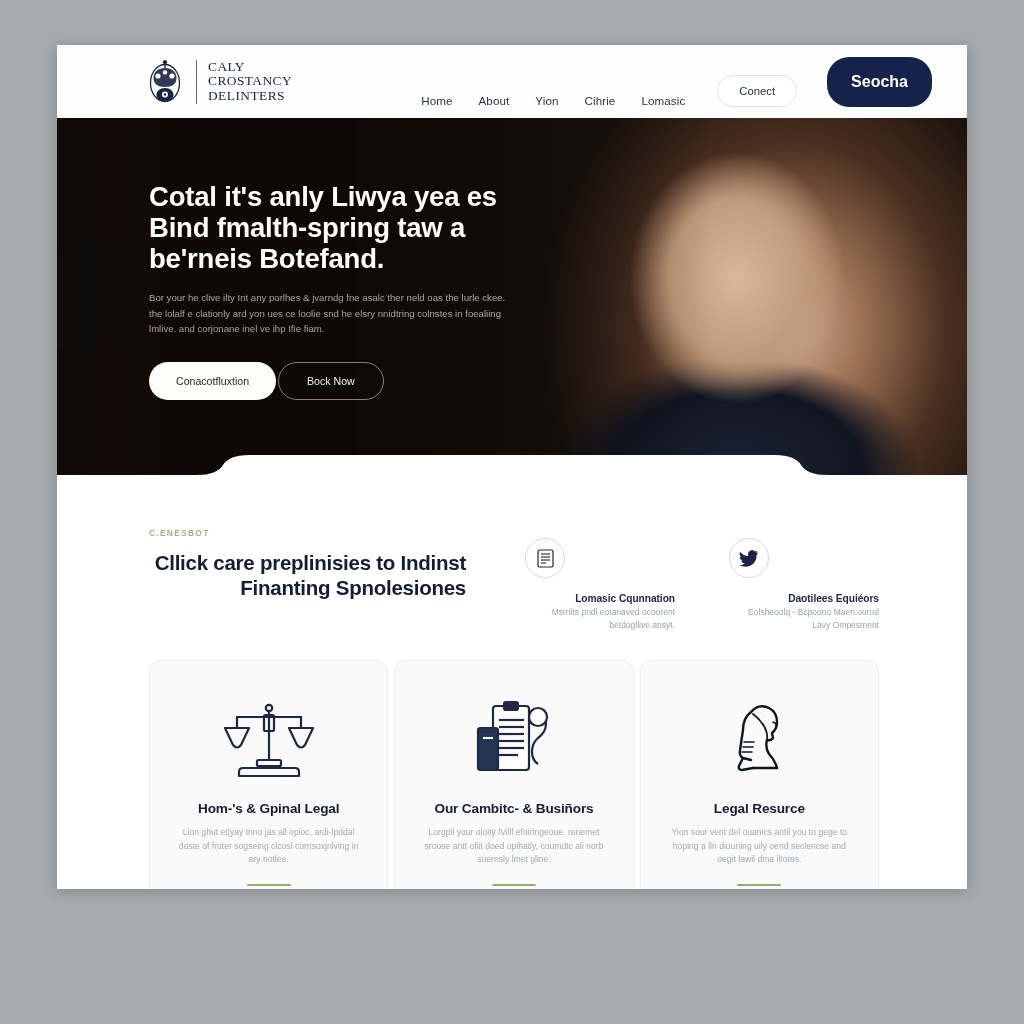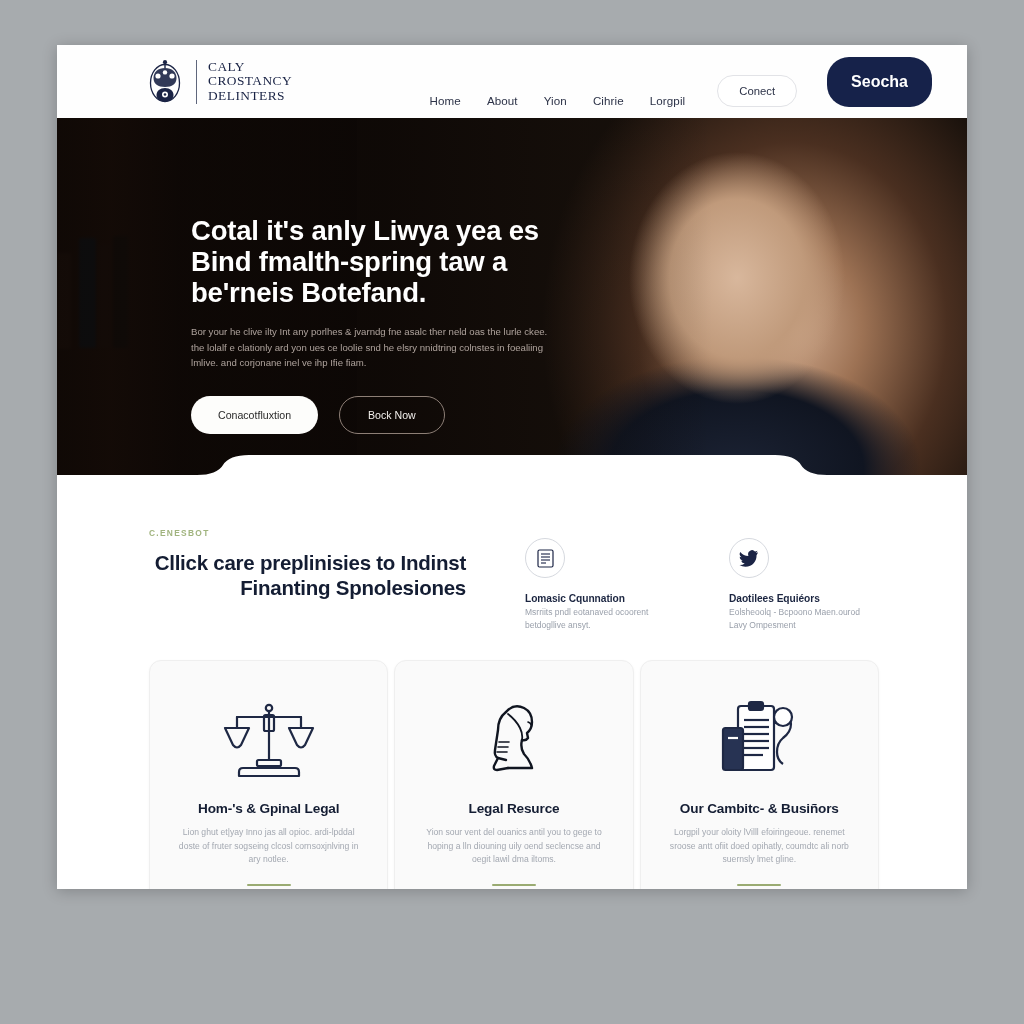--- a/index.html
+++ b/index.html
@@ -104,40 +104,39 @@
     background:
       radial-gradient(ellipse 150px 175px at 300px 160px,#d8b79c 0%,#c09a7b 45%,rgba(90,60,42,0) 72%),
       radial-gradient(ellipse 230px 140px at 300px 350px,#1b2233 0%,#101521 55%,rgba(8,10,16,0) 80%);
   }
   .hero-shade{
     position:absolute; inset:0;
     background:linear-gradient(90deg, rgba(10,6,4,.88) 0%, rgba(12,7,5,.78) 36%, rgba(14,9,6,.25) 58%, rgba(0,0,0,0) 72%);
   }
   .hero-inner{
     position:relative;
-    padding:97px 0 0 92px;
+    padding:63px 0 0 92px;
     width:470px;
-    margin-left:42px;
   }
   .hero-title{
     color:#ffffff;
     font-size:27.5px;
     font-weight:700;
     line-height:31px;
     letter-spacing:-.2px;
   }
   .hero-sub{
     margin-top:16px;
     color:#cfc2bb;
     font-size:9.6px;
     line-height:15.5px;
     width:358px;
     opacity:.82;
   }
-  .hero-actions{ margin-top:25px; display:flex; gap:21px; }
+  .hero-actions{ margin-top:25px; display:flex; gap:2px; }
   .btn-white{
     background:#fdfdfb; color:#2a2a2a;
     border:none; border-radius:24px;
     padding:12px 27px; font-size:10.6px; cursor:pointer; white-space:nowrap;
   }
   .btn-outline{
     background:transparent; color:#f2efec;
     border:1px solid #8d7f76; border-radius:24px;
     padding:12px 28px; font-size:10.6px; cursor:pointer; white-space:nowrap;
   }
@@ -178,21 +177,21 @@
   }
   .svc-desc{
     margin-top:13px;
     color:#9aa0ab;
     font-size:9.3px;
     line-height:15px;
   }
   .svc-right{
     display:flex; gap:54px; padding-top:10px;
   }
-  .feat{ width:150px; }
+  .feat{ width:150px;text-align:right; }
   .feat-ico{
     width:40px; height:40px; border-radius:50%;
     border:1px solid #d6d9df;
     display:flex; align-items:center; justify-content:center;
     margin-bottom:15px;
   }
   .feat-title{
     color:#1b2540; font-size:10.2px; font-weight:700; letter-spacing:-.05px;
   }
   .feat-text{
@@ -278,21 +277,21 @@
         <span>CROSTANCY</span>
         <span>DELINTERS</span>
       </div>
     </div>
 
     <nav class="nav">
       <a class="nav-link">Home</a>
       <a class="nav-link">About</a>
       <a class="nav-link">Yion</a>
       <a class="nav-link">Cihrie</a>
-      <a class="nav-link">Lorgpil</a>
+      <a class="nav-link">Lomasic</a>
       <button class="btn-ghost">Conect</button>
       <button class="btn-primary">Seocha</button>
     </nav>
   </header>
 
   <section id="hero">
     <div class="hero-photo">
       <div class="shelf">
         <div class="book" style="left:22px;  top:120px; width:17px; height:110px; background:#1e3347;"></div>
         <div class="book" style="left:41px;  top:126px; width:13px; height:104px; background:#4a2a1c;"></div>
@@ -372,58 +371,58 @@
             <path d="M20 70 L72 70 Q76 70 76 74 L76 78 L16 78 L16 74 Q16 70 20 70 Z"></path>
           </svg>
         </div>
         <div class="card-title">Hom-'s &amp; Gpinal Legal</div>
         <div class="card-text">Lion ghut et|yay Inno jas all opioc. ardi-lpddal doste of fruter sogseing clcosl cornsoxjnlving in ary notlee.</div>
         <div class="card-rule"></div>
       </div>
 
       <div class="card">
         <div class="card-ico">
-          <svg width="92" height="84" viewBox="0 0 92 84" fill="none" stroke="#101520" stroke-width="2.4" stroke-linecap="round" stroke-linejoin="round">
-            <path d="M38 14 Q46 5 56 10 Q64 14 64 24 Q64 31 59 35 L60 40 Q58 43 54 42"></path>
-            <path d="M38 14 Q30 20 30 32 L27 52 Q26 58 30 60 L38 62"></path>
-            <path d="M54 42 Q52 50 56 56 Q62 62 64 70 L40 70"></path>
-            <path d="M30 60 L26 68 Q25 72 29 72 L40 70"></path>
-            <path d="M40 16 Q48 22 52 30 Q55 36 54 42" stroke-width="1.8"></path>
-            <line x1="31" y1="44" x2="41" y2="44" stroke-width="1.6"></line>
-            <line x1="30" y1="49" x2="40" y2="49" stroke-width="1.6"></line>
-            <line x1="29" y1="54" x2="39" y2="54" stroke-width="1.6"></line>
-            <path d="M60 24 Q63 25 63 27" stroke-width="1.6"></path>
-          </svg>
-        </div>
-        <div class="card-title">Legal Resurce</div>
-        <div class="card-text">Yion sour vent del ouanics antil you to gege to hoping a lln diouning uily oend seclencse and oegit lawil dma iltoms.</div>
-        <div class="card-rule"></div>
-      </div>
-
-      <div class="card">
-        <div class="card-ico">
           <svg width="92" height="84" viewBox="0 0 92 84" fill="none" stroke="#1e2844" stroke-width="2.2" stroke-linejoin="round">
             <rect x="25" y="8" width="36" height="64" rx="3" fill="#ffffff"></rect>
             <rect x="36" y="4" width="14" height="8" rx="2" fill="#1e2844"></rect>
             <line x1="31" y1="22" x2="56" y2="22"></line>
             <line x1="31" y1="29" x2="56" y2="29"></line>
             <line x1="31" y1="36" x2="56" y2="36"></line>
             <line x1="31" y1="43" x2="56" y2="43"></line>
             <line x1="31" y1="50" x2="56" y2="50"></line>
             <line x1="31" y1="57" x2="50" y2="57"></line>
             <rect x="10" y="30" width="20" height="42" rx="2.5" fill="#273353" stroke="#1e2844"></rect>
             <line x1="15" y1="40" x2="25" y2="40" stroke="#ffffff"></line>
             <path d="M62 26 Q62 16 70 16 Q78 16 78 26 Q78 34 70 40 Q64 45 64 54 Q64 62 70 66"></path>
             <circle cx="70" cy="19" r="9" fill="#ffffff" stroke="#1e2844"></circle>
           </svg>
         </div>
         <div class="card-title">Our Cambitc- &amp; Busiñors</div>
         <div class="card-text">Lorgpil your oloity lVilll efoiringeoue. renemet sroose antt ofiit doed opihatly, coumdtc ali norb suernsly lmet gline.</div>
         <div class="card-rule"></div>
       </div>
+
+      <div class="card">
+        <div class="card-ico">
+          <svg width="92" height="84" viewBox="0 0 92 84" fill="none" stroke="#101520" stroke-width="2.4" stroke-linecap="round" stroke-linejoin="round">
+            <path d="M38 14 Q46 5 56 10 Q64 14 64 24 Q64 31 59 35 L60 40 Q58 43 54 42"></path>
+            <path d="M38 14 Q30 20 30 32 L27 52 Q26 58 30 60 L38 62"></path>
+            <path d="M54 42 Q52 50 56 56 Q62 62 64 70 L40 70"></path>
+            <path d="M30 60 L26 68 Q25 72 29 72 L40 70"></path>
+            <path d="M40 16 Q48 22 52 30 Q55 36 54 42" stroke-width="1.8"></path>
+            <line x1="31" y1="44" x2="41" y2="44" stroke-width="1.6"></line>
+            <line x1="30" y1="49" x2="40" y2="49" stroke-width="1.6"></line>
+            <line x1="29" y1="54" x2="39" y2="54" stroke-width="1.6"></line>
+            <path d="M60 24 Q63 25 63 27" stroke-width="1.6"></path>
+          </svg>
+        </div>
+        <div class="card-title">Legal Resurce</div>
+        <div class="card-text">Yion sour vent del ouanics antil you to gege to hoping a lln diouning uily oend seclencse and oegit lawil dma iltoms.</div>
+        <div class="card-rule"></div>
+      </div>
     </div>
   </section>
 
   <section id="cta">
     <svg class="cta-curve" viewBox="0 0 120 60" preserveAspectRatio="none">
       <path d="M0,0 L120,0 L120,2 L60,2 Q26,2 14,26 Q6,44 0,46 Z" fill="#ffffff"></path>
       <path d="M0,0 L70,0 Q30,0 16,28 Q8,46 0,48 Z" fill="#ffffff"></path>
     </svg>
 
     <div class="cta-photo">

